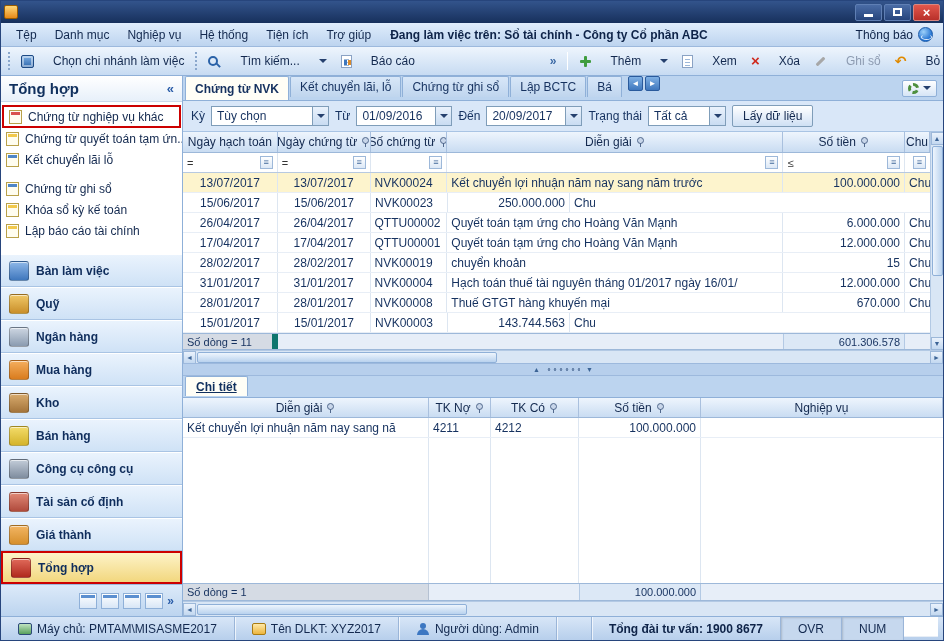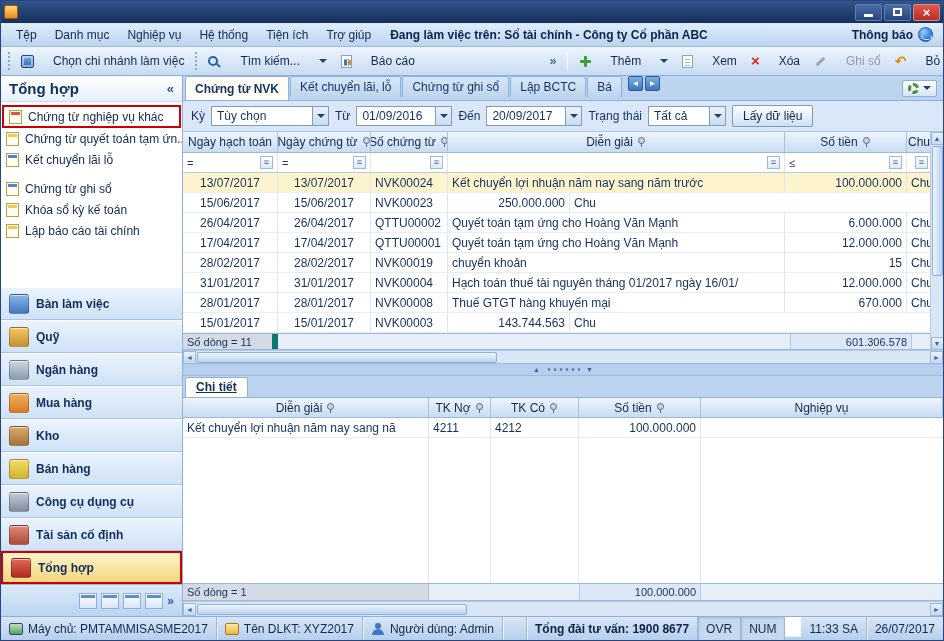--- a/index.html
+++ b/index.html
@@ -13,21 +13,21 @@
   .wincontrols{margin-left:auto;display:flex;gap:2px}
   .winbtn{width:27px;height:17px;display:flex;align-items:center;justify-content:center;background:linear-gradient(#4a6ca6,#27457c);border:1px solid #5f7fb4;border-radius:2px;color:#fff}
   .winbtn.close{background:linear-gradient(#e2574c,#b8302a);border-color:#d98780;font-weight:bold;font-size:13px}
   .ic-min{width:9px;height:3px;background:#fff;margin-top:7px}
   .ic-max{width:9px;height:8px;border:2px solid #fff}
 
   
   .menubar{position:absolute;top:22px;left:0;right:0;height:24px;background:linear-gradient(#e0edfc,#bdd4ef);border-bottom:1px solid #9db9dd;display:flex;align-items:center;padding:0 6px}
   .menu-item{padding:3px 9px;color:#13294f;cursor:default}
   .menubar-context{font-weight:bold;margin-left:10px;color:#0e2348;white-space:nowrap}
-  .notify{margin-left:auto;display:flex;align-items:center;gap:5px;font-weight:bold;color:#0e2348;padding-right:4px}
+  .notify{margin-left:auto;display:flex;align-items:center;gap:5px;font-weight:normal;color:#0e2348;padding-right:4px}
   .globe{width:15px;height:15px;border-radius:50%;background:radial-gradient(circle at 35% 30%,#9cd0fa,#1f6fd0 72%);border:1px solid #1b5aa8;position:relative}
   .globe::after{content:"";position:absolute;left:2px;top:6px;width:9px;height:4px;border-radius:50%;border:1px solid rgba(255,255,255,.85);border-top-color:transparent}
 
   
   .toolbar{position:absolute;top:46px;left:0;right:0;height:29px;background:linear-gradient(#eef5fd,#c7dbf2);border-bottom:1px solid #8fb0d8;display:flex;align-items:center;padding:0 4px;gap:2px;color:#13294f;white-space:nowrap}
   .tbtn{display:flex;align-items:center;gap:19px;padding:3px 6px;border-radius:2px}
   .tbtn.disabled{color:#8d9bb1}
   .tsep{width:1px;height:18px;background:#a5c0e0;border-right:1px solid #fff;margin:0 3px}
   .tgrip{width:3px;height:18px;border-left:2px dotted #8aa7cc;margin:0 3px}
   .overflow{color:#3c6aa6;font-weight:bold;padding:0 5px}
@@ -95,21 +95,21 @@
   .gear{width:11px;height:11px;border:3px dashed #4e8f3e;border-radius:50%}
 
   .filterbar{height:31px;background:#d9e7f8;border-bottom:1px solid #a9c4e4;display:flex;align-items:center;gap:6px;padding:0 8px;flex:0 0 auto;white-space:nowrap}
   .combo{height:20px;background:#fff;border:1px solid #7f9db9;display:flex;align-items:stretch}
   .combo .val{padding:1px 5px;flex:1;display:flex;align-items:center;overflow:hidden}
   .combo .dd{width:16px;background:linear-gradient(#eaf2fc,#c9dcf2);border-left:1px solid #7f9db9;display:flex;align-items:center;justify-content:center}
   .w-period{width:118px}.w-date{width:96px}.w-status{width:78px}
   .getdata{height:22px;padding:0 10px;border:1px solid #7f9db9;background:linear-gradient(#ffffff,#cfe0f4);display:flex;align-items:center;border-radius:2px;color:#13294f}
 
   
-  .grid-wrap{position:relative;padding-right:6px;flex:0 0 auto}
+  .grid-wrap{position:relative;padding-right:13px;flex:0 0 auto}
   .ghead{display:flex;height:21px;background:linear-gradient(#eef5fd,#c9dcf2);border-bottom:1px solid #9db8d9;color:#13294f}
   .ghead .gcell{justify-content:center;border-right:1px solid #a9c0de}
   .gcell{padding:0 4px;display:flex;align-items:center;border-right:1px solid #dde6f1;overflow:hidden;white-space:nowrap}
   .c1{width:95px;justify-content:center}
   .c2{width:93px;justify-content:center}
   .c3{width:77px}
   .c4{width:337px}
   .c5{width:122px;justify-content:flex-end}
   .c6{width:25px;border-right:none}
   .pin{width:9px;height:10px;margin-left:4px;position:relative;flex:0 0 auto}
@@ -131,39 +131,39 @@
   .vthumb{width:11px;flex:0 0 130px;margin:1px 0;background:linear-gradient(90deg,#eef5fd,#b9d2ee);border:1px solid #8fb0d8;border-radius:2px}
   .vfill{flex:1}
   .hscroll{height:13px;background:#d9e6f5;border-top:1px solid #b3c9e4;display:flex;align-items:center;flex:0 0 auto}
   .hthumb{height:11px;margin:0 1px;background:linear-gradient(#eef5fd,#b9d2ee);border:1px solid #8fb0d8;border-radius:2px}
   .hfill{flex:1}
   .splitter{height:13px;background:#b7cfec;border-top:1px solid #9db9dd;border-bottom:1px solid #9db9dd;display:flex;align-items:center;justify-content:center;gap:6px;flex:0 0 auto}
   .split-dots{width:34px;height:5px;background:radial-gradient(circle,#6b87ad 1.2px,transparent 1.6px);background-size:6px 5px;background-repeat:repeat-x}
   .split-arrow{font-size:7px;color:#3c6496;line-height:7px}
 
   
-  .dtabs{height:22px;background:#bcd4ef;border-bottom:1px solid #8fb0d8;display:flex;align-items:center;padding-left:2px;flex:0 0 auto}
+  .dtabs{height:22px;background:#bcd4ef;border-bottom:1px solid #8fb0d8;display:flex;align-items:flex-start;padding-left:2px;flex:0 0 auto}
   .dtab{height:20px;padding:0 10px;background:#fffef6;border:1px solid #8fb0d8;border-bottom:none;border-radius:2px 2px 0 0;font-weight:bold;color:#10305e;display:flex;align-items:center;text-decoration:underline}
   .dhead{display:flex;height:20px;background:linear-gradient(#eef5fd,#c9dcf2);border-bottom:1px solid #9db8d9;color:#13294f;flex:0 0 auto}
   .dhead .gcell{justify-content:center;border-right:1px solid #a9c0de}
   .d1{width:246px}.d2{width:62px}.d3{width:88px}.d4{width:122px}.d5{flex:1;border-right:none}
   .drow{display:flex;height:20px;border-bottom:1px solid #e8eef6;flex:0 0 auto}
   .drow .d4{justify-content:flex-end}
   .dfill{flex:1;display:flex}
   .dfill .gcell{height:auto;border-bottom:none}
   .dsum{display:flex;height:18px;background:#e7eef8;border-top:1px solid #9db8d9;border-bottom:1px solid #9db8d9;align-items:stretch;font-size:11px;flex:0 0 auto}
   .dsum .count{width:246px;background:#d5dbe4;border-right:1px solid #b5c1d2;padding:0 4px;display:flex;align-items:center}
   .dsum .fill1{width:150px}
   .dsum .total{width:122px;display:flex;align-items:center;justify-content:flex-end;padding:0 4px;background:#dce8f6;border-left:1px solid #b3c9e4;border-right:1px solid #b3c9e4}
   .dsum .tail{flex:1}
   .dhscroll{height:15px;background:#d9e6f5;border-top:1px solid #b3c9e4;display:flex;align-items:center;flex:0 0 auto}
 
   
   .statusbar{position:absolute;left:0;right:0;bottom:0;height:24px;background:linear-gradient(#d8e6f7,#b7cfec);border-top:1px solid #8fb0d8;display:flex;align-items:stretch;color:#13294f;white-space:nowrap}
-  .seg{display:flex;align-items:center;gap:5px;padding:0 8px;border-right:1px solid #9ab5d8;box-shadow:1px 0 0 rgba(255,255,255,.7)}
+  .seg{display:flex;align-items:center;gap:5px;padding:0 17px;border-right:1px solid #9ab5d8;box-shadow:1px 0 0 rgba(255,255,255,.7)}
   .seg.sunken{background:#c6d8ee;box-shadow:inset 1px 1px 2px rgba(0,0,0,.15)}
   .seg.bold{font-weight:bold;color:#0e2348}
   .seg.spacer1{width:58px}
   .seg.grow{flex:1;border-right:none;box-shadow:none}
   .st-ic{width:14px;height:12px;flex:0 0 auto}
   .ic-server{border:1px solid #2c4a77;background:linear-gradient(#bfe3c0,#58a05c);border-radius:2px}
   .ic-db{background:linear-gradient(#ffe9a8,#ecb53e);border:1px solid #a97b12;border-radius:2px}
   .ic-user{position:relative}
   .ic-user::before{content:"";position:absolute;top:0;left:4px;width:6px;height:6px;border-radius:50%;background:#3c77c2}
   .ic-user::after{content:"";position:absolute;bottom:0;left:1px;width:12px;height:6px;border-radius:6px 6px 0 0;background:#3c77c2}
@@ -306,25 +306,29 @@
     <div class="module">
       <span class="mod-ic m6"></span>
       <span>Kho</span>
     </div>
     <div class="module">
       <span class="mod-ic m5"></span>
       <span>Bán hàng</span>
     </div>
     <div class="module">
       <span class="mod-ic m7"></span>
-      <span>Công cụ dụng cụ</span>
+      <span>Công cụ công cụ</span>
     </div>
     <div class="module">
       <span class="mod-ic m8"></span>
       <span>Tài sản cố định</span>
+    </div>
+    <div class="module">
+      <span class="mod-ic m9"></span>
+      <span>Giá thành</span>
     </div>
     <div class="module selected">
       <span class="mod-ic m10"></span>
       <span>Tổng hợp</span>
     </div>
     <div class="sb-strip">
       <span class="strip-ic"></span>
       <span class="strip-ic"></span>
       <span class="strip-ic"></span>
       <span class="strip-ic"></span>

